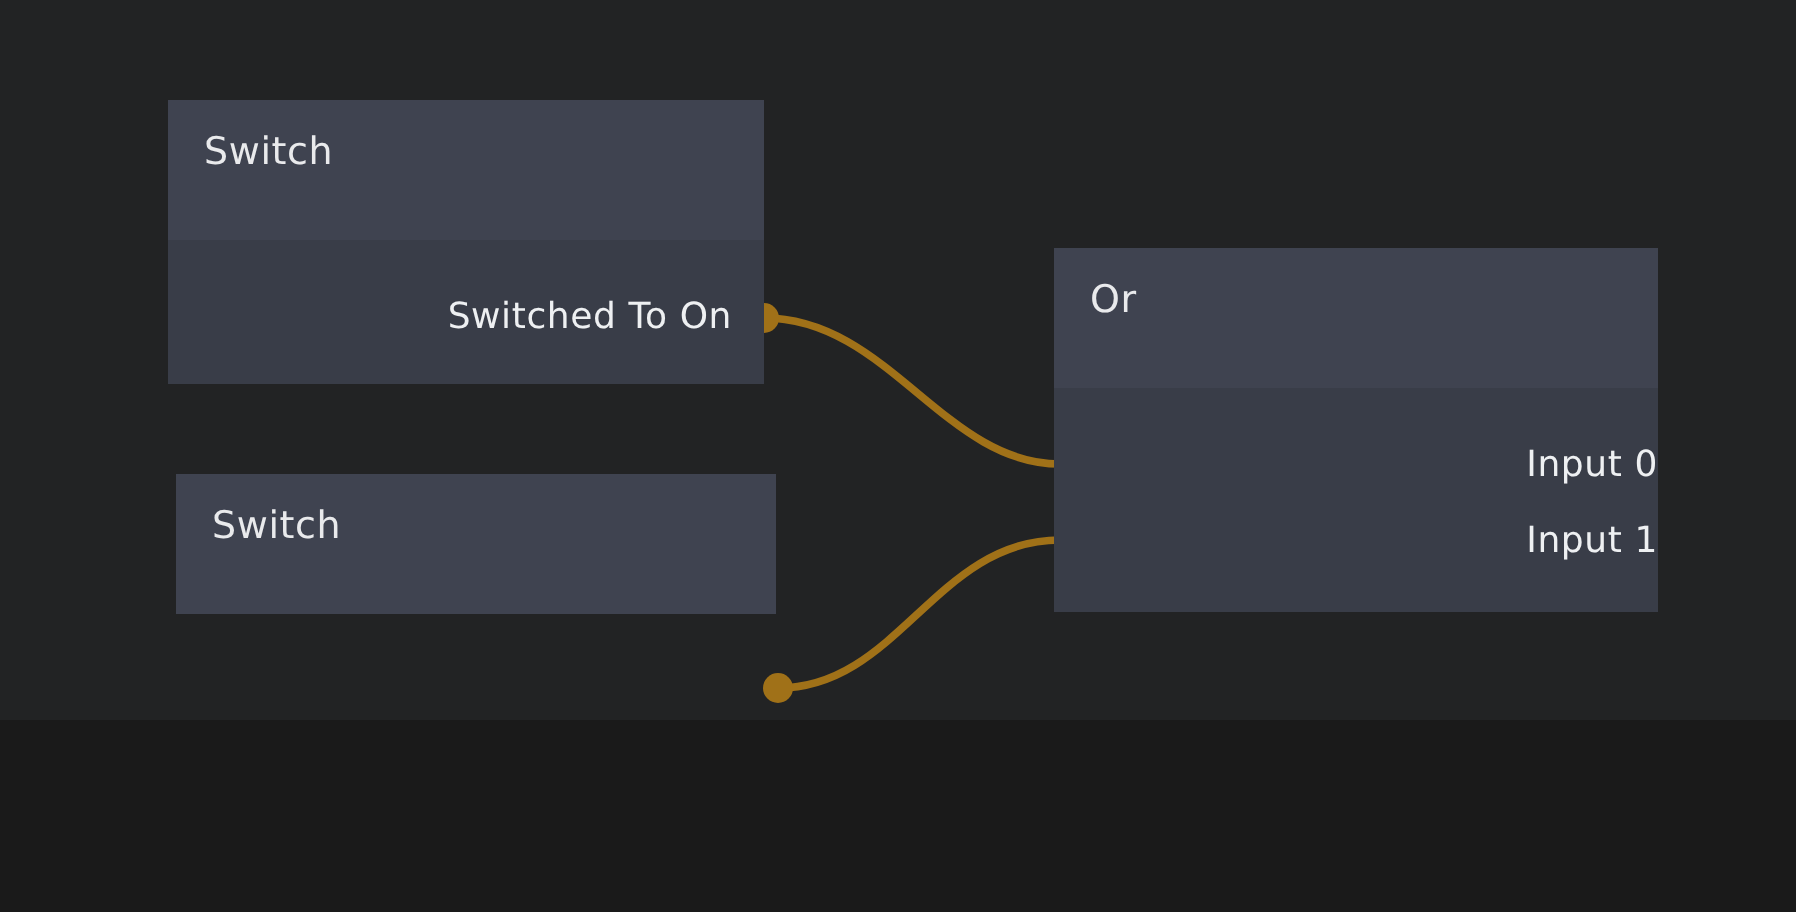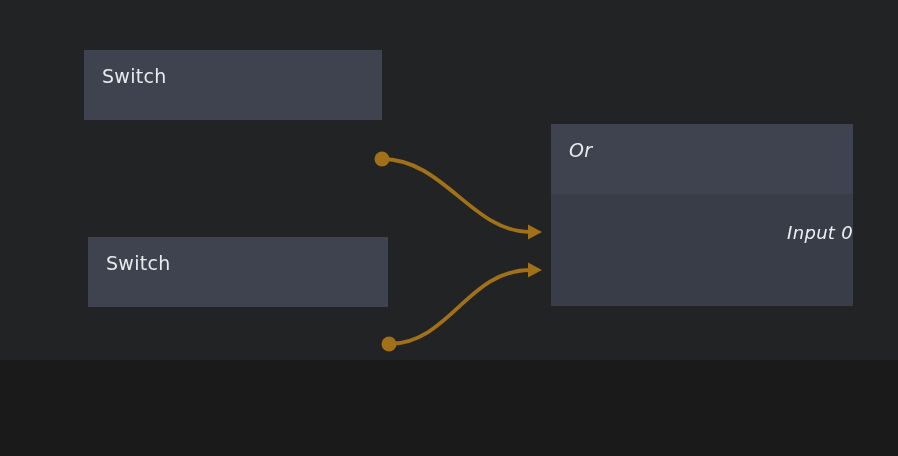--- a/index.html
+++ b/index.html
@@ -66,21 +66,21 @@
   .port-row.out {
     justify-content: flex-end;
     padding-right: 16px;
   }
   .port-row.in {
     justify-content: flex-end;
     padding-left: 21px;
   }
   .node-switch-1 { left: 84px;  top: 50px;  width: 298px; height: 142px; }
   .node-switch-2 { left: 88px;  top: 237px; width: 300px; height: 142px; }
-  .node-or       { left: 551px; top: 124px; width: 302px; height: 182px; font-style: italic; }
+  .node-or       { left: 527px; top: 124px; width: 302px; height: 182px; }
 </style>
 </head>
 <body>
 
 <div class="canvas">
 
   <svg class="wires" viewBox="0 0 898 456" xmlns="http://www.w3.org/2000/svg">
 
     <path class="wire" d="M 382 159 C 444 159 472 232 530 232"></path>
     <polygon class="arrowhead" points="528,224.5 528,239.5 542,232"></polygon>
@@ -89,32 +89,40 @@
     <polygon class="arrowhead" points="528,262.5 528,277.5 542,270"></polygon>
 
     <circle class="port-dot" cx="382" cy="159" r="7.5"></circle>
     <circle class="port-dot" cx="389" cy="344" r="7.5"></circle>
   </svg>
 
   <div class="node node-switch-1">
     <div class="node-header">
       <span class="node-title">Switch</span>
     </div>
+    <div class="node-body">
+      <div class="port-row out">
+        <span>Switched To On</span>
+      </div>
+    </div>
   </div>
 
   <div class="node node-switch-2">
     <div class="node-header">
       <span class="node-title">Switch</span>
     </div>
   </div>
 
   <div class="node node-or">
     <div class="node-header">
       <span class="node-title">Or</span>
     </div>
     <div class="node-body">
       <div class="port-row in">
         <span>Input 0</span>
       </div>
+      <div class="port-row in">
+        <span>Input 1</span>
+      </div>
     </div>
   </div>
 
 </div>
 
 </body></html>

